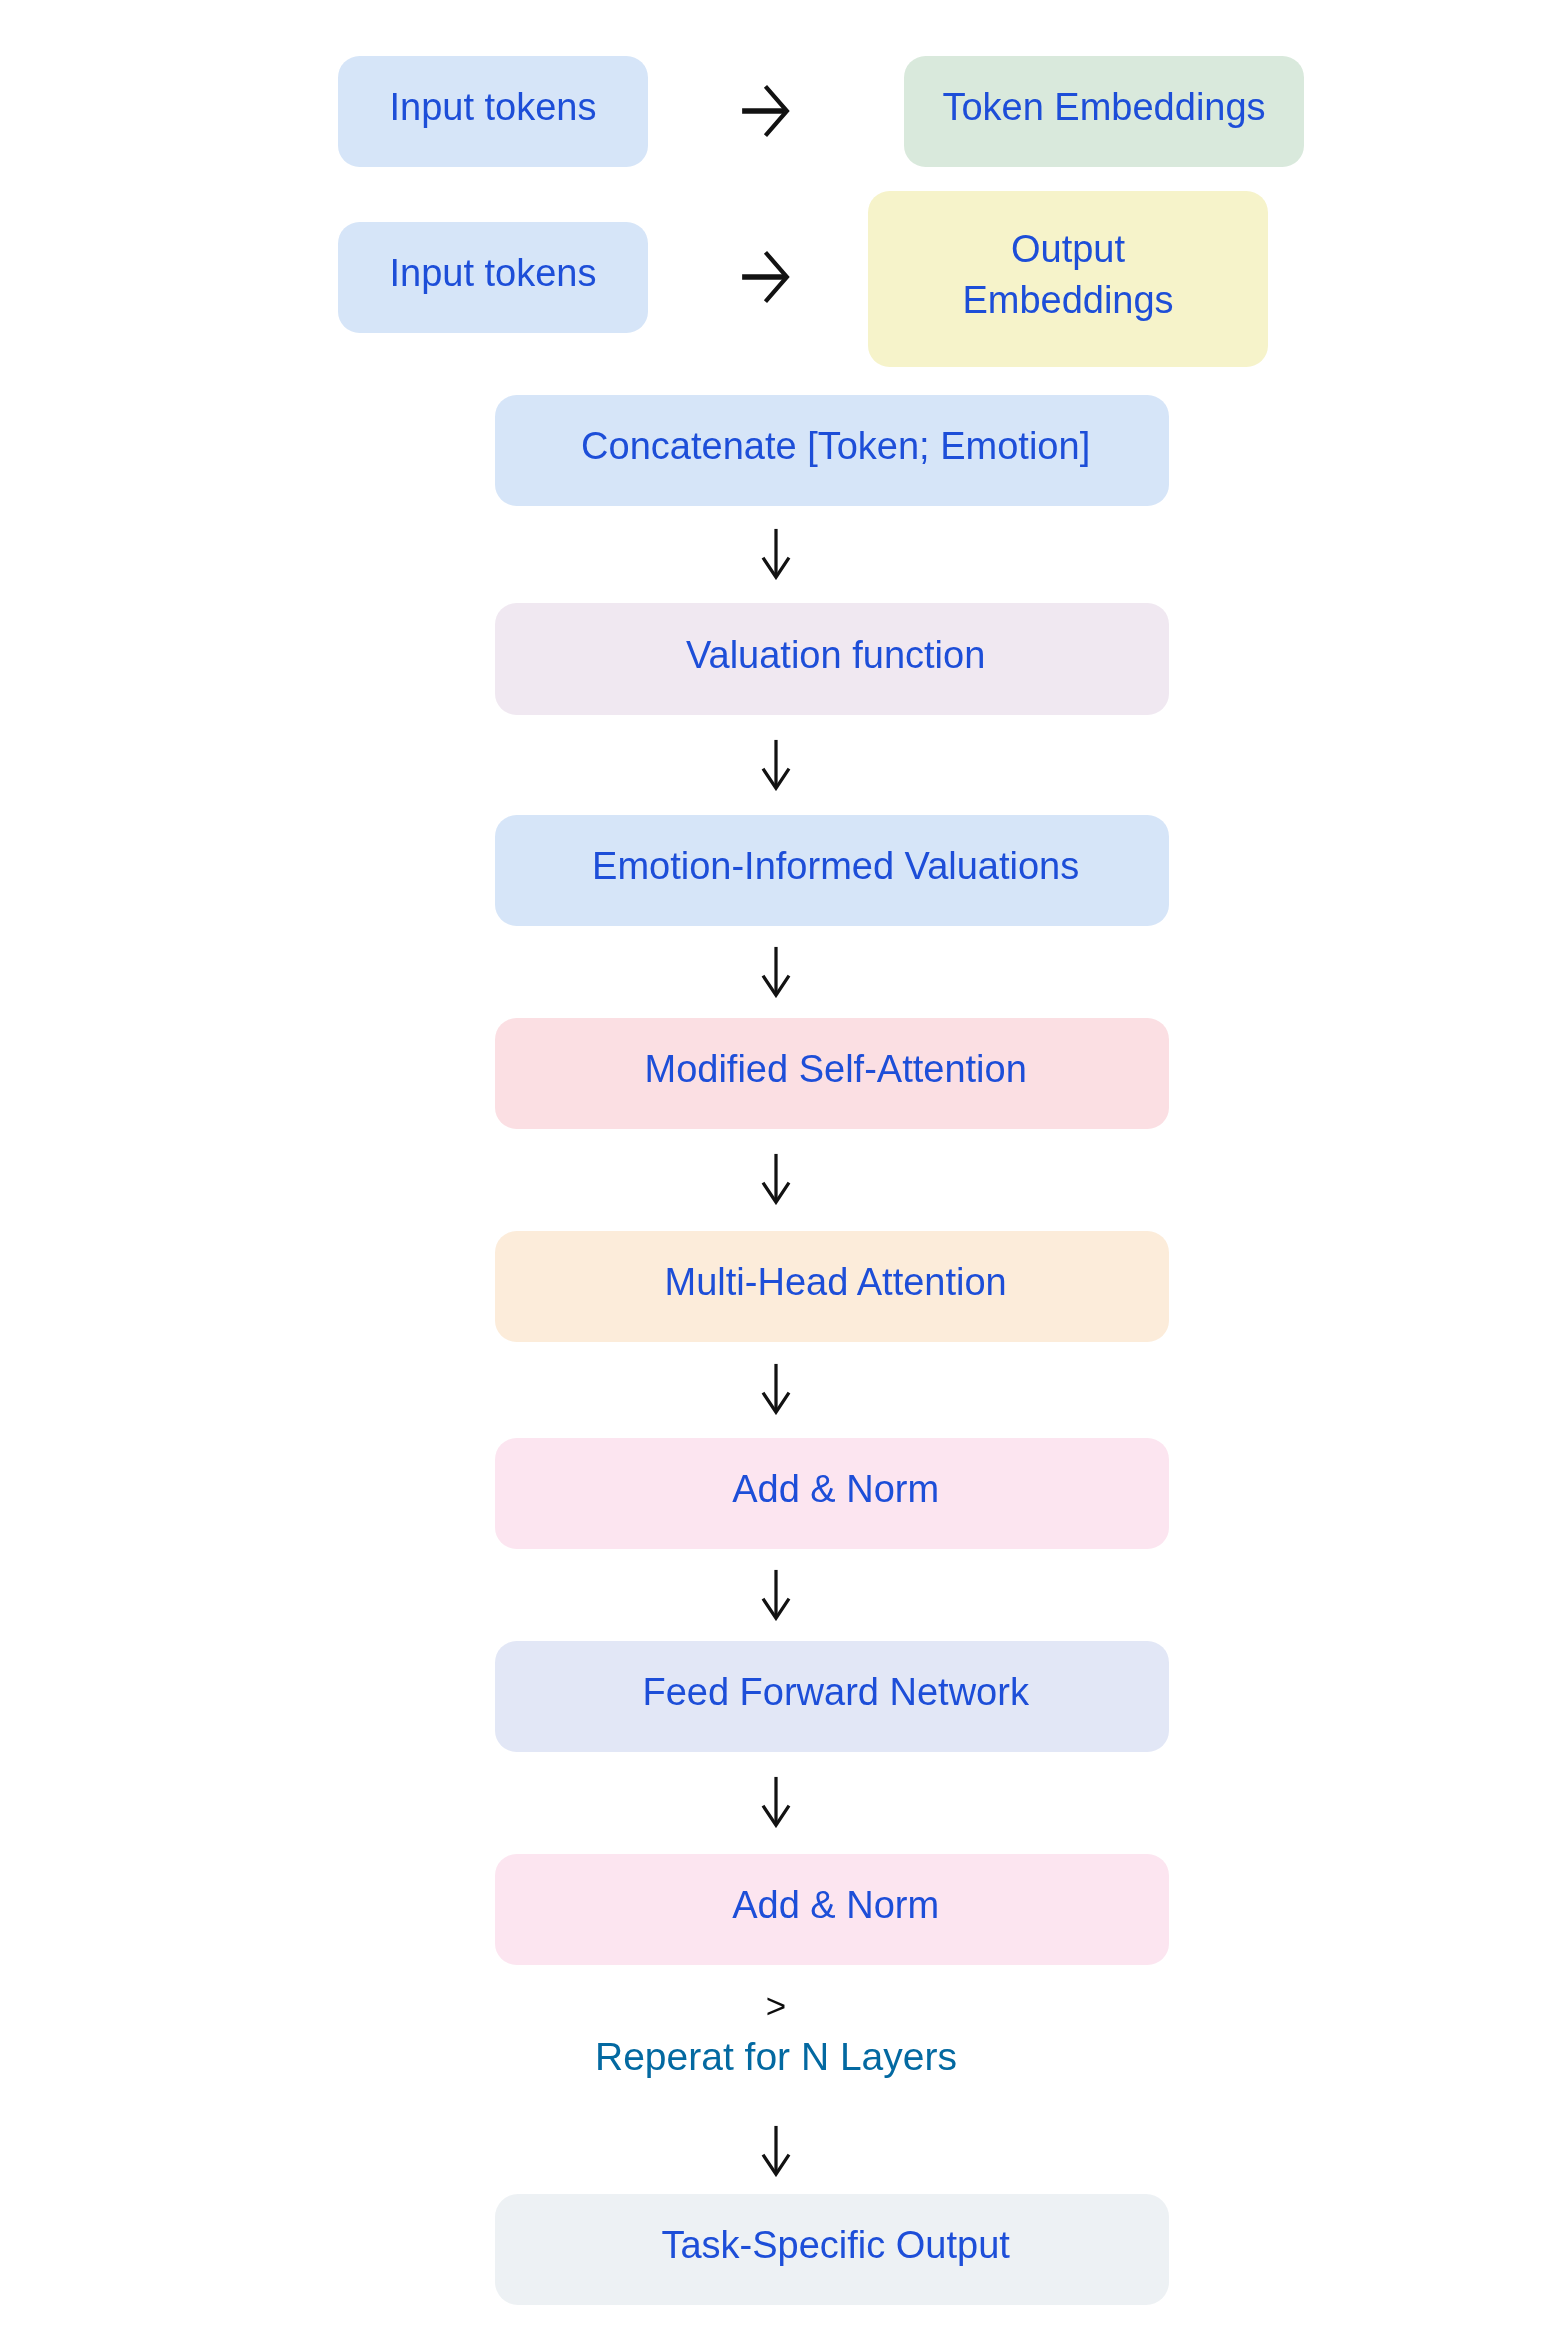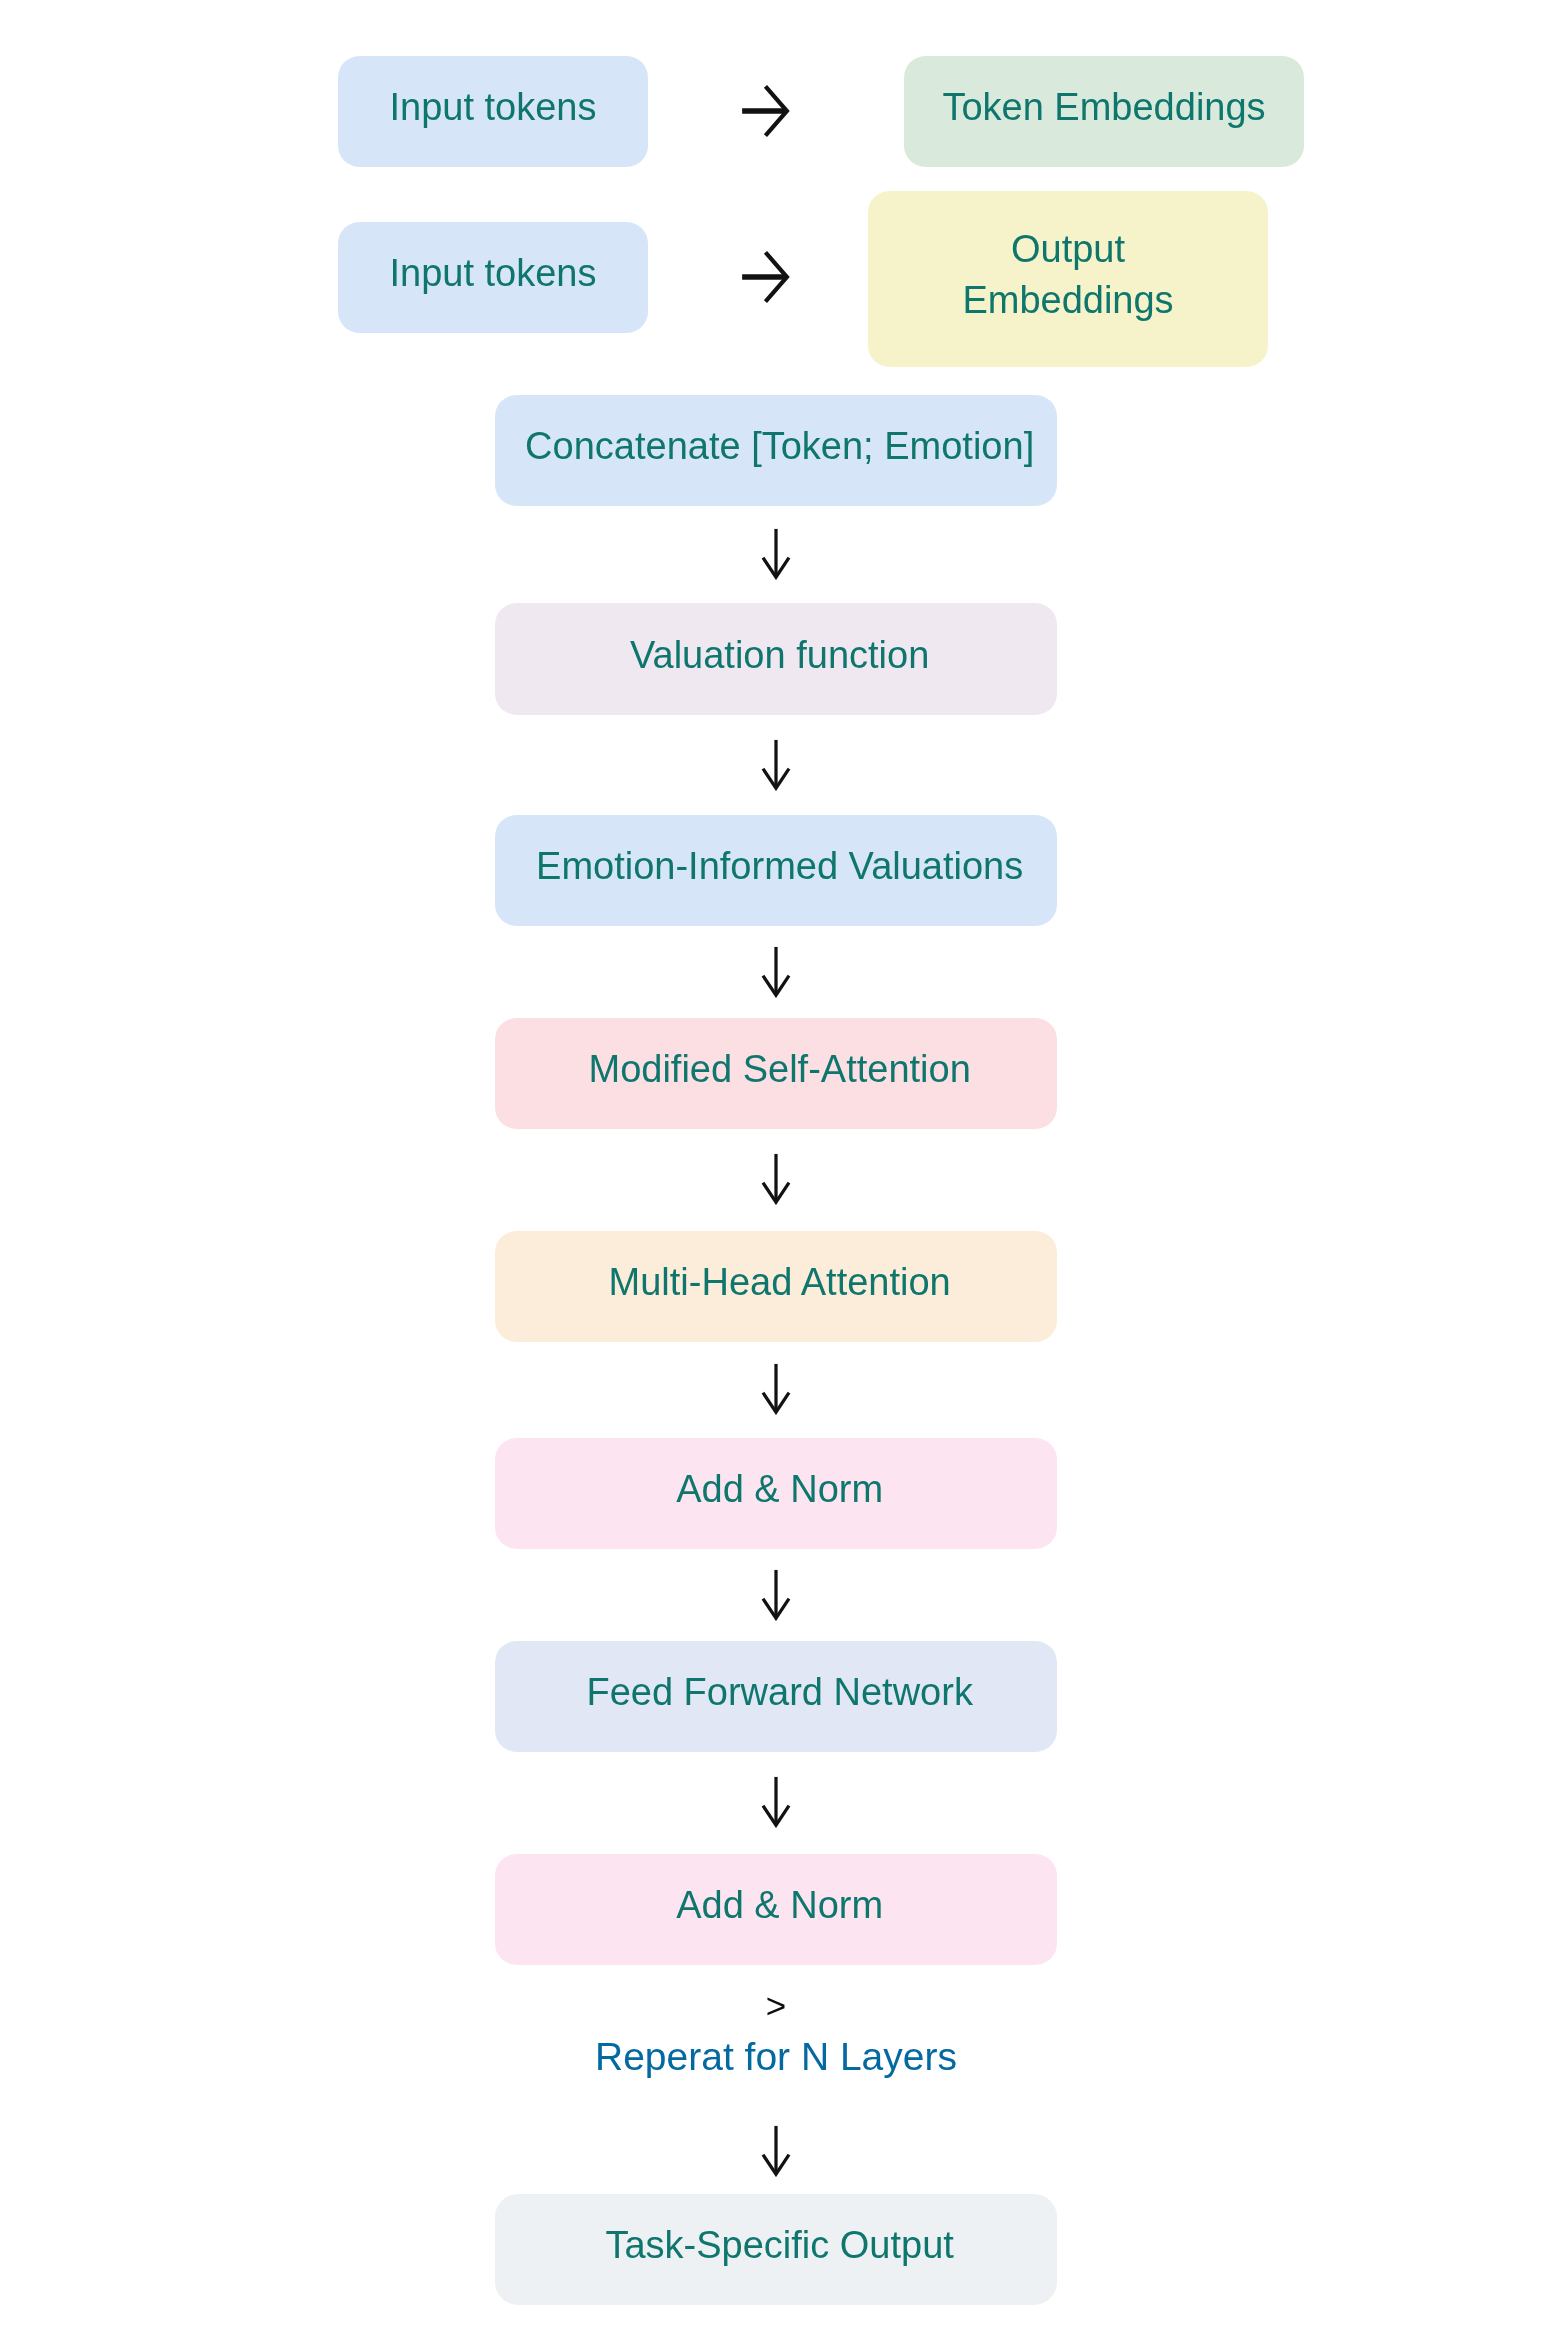--- a/index.html
+++ b/index.html
@@ -14,32 +14,32 @@
   }
   .box {
     position: absolute;
     border-radius: 21.5px;
     display: flex;
     align-items: center;
     justify-content: center;
     text-align: center;
     font-size: 38px;
     line-height: 1.35;
-    color: #0f766e;
+    color: #1d4ed8;
     box-sizing: border-box;
     padding: 0 4.7px 7.5px 4.7px;
     white-space: pre-line;
   }
   
   .b-input1 { left: 338px;  top: 56px; width: 310px; height: 111px; }
   .b-tokemb { left: 868px; top: 56px; width: 400px; height: 111px; margin-left: 36px; }
   .b-input2 { left: 338px;  top: 222px; width: 310px; height: 111px; }
   .b-emoemb { left: 868px; top: 191px; width: 400px; height: 176px; }
   
-  .node { left: 495px; width: 562px; height: 111px; padding-left: 12px; }
+  .node { left: 495px; width: 674px; height: 111px; padding-left: 12px; }
   .n0 { top: 395px; }
   .n1 { top: 603px; height: 112px; }
   .n2 { top: 815px; }
   .n3 { top: 1018px; }
   .n4 { top: 1231px; }
   .n5 { top: 1438px; }
   .n6 { top: 1641px; text-align: right; }
   .n7 { top: 1854px; }
   .n8 { top: 2194px; }
   

